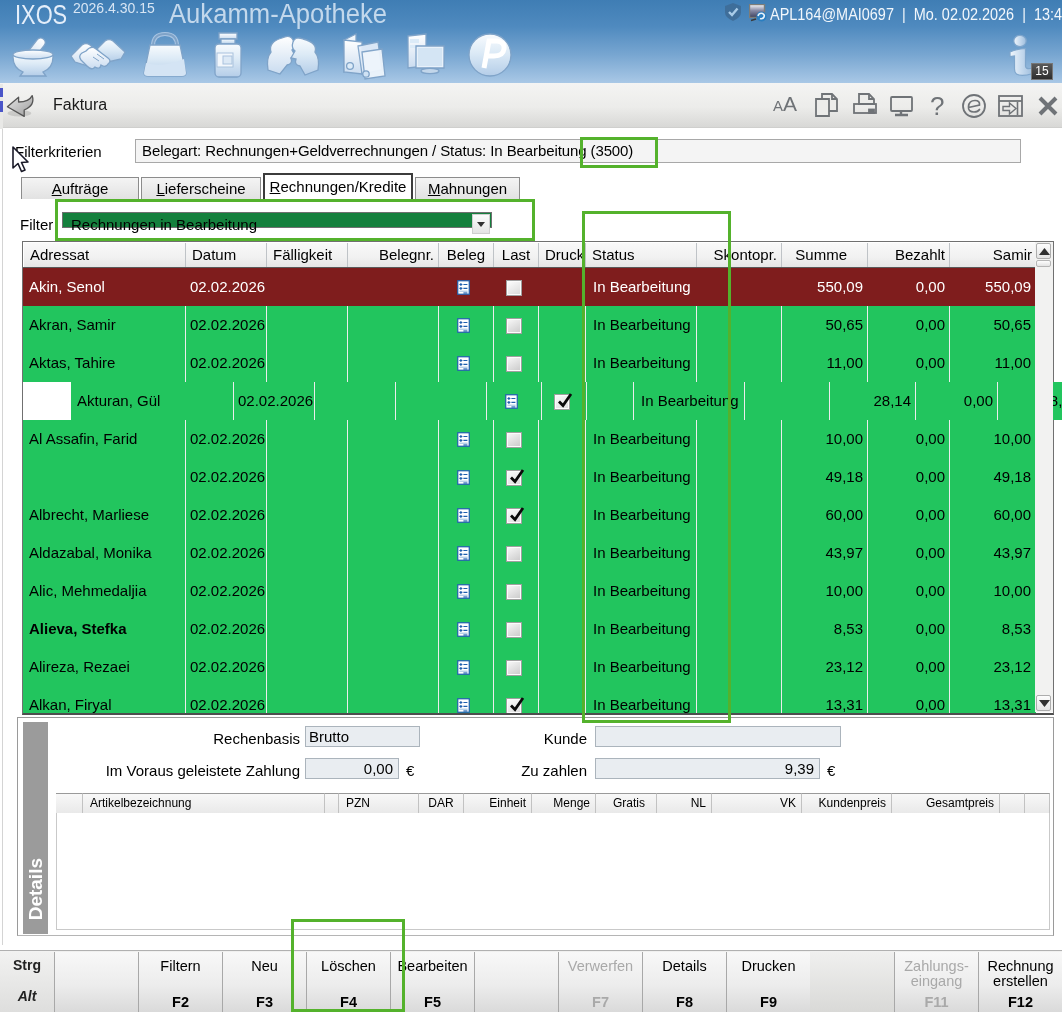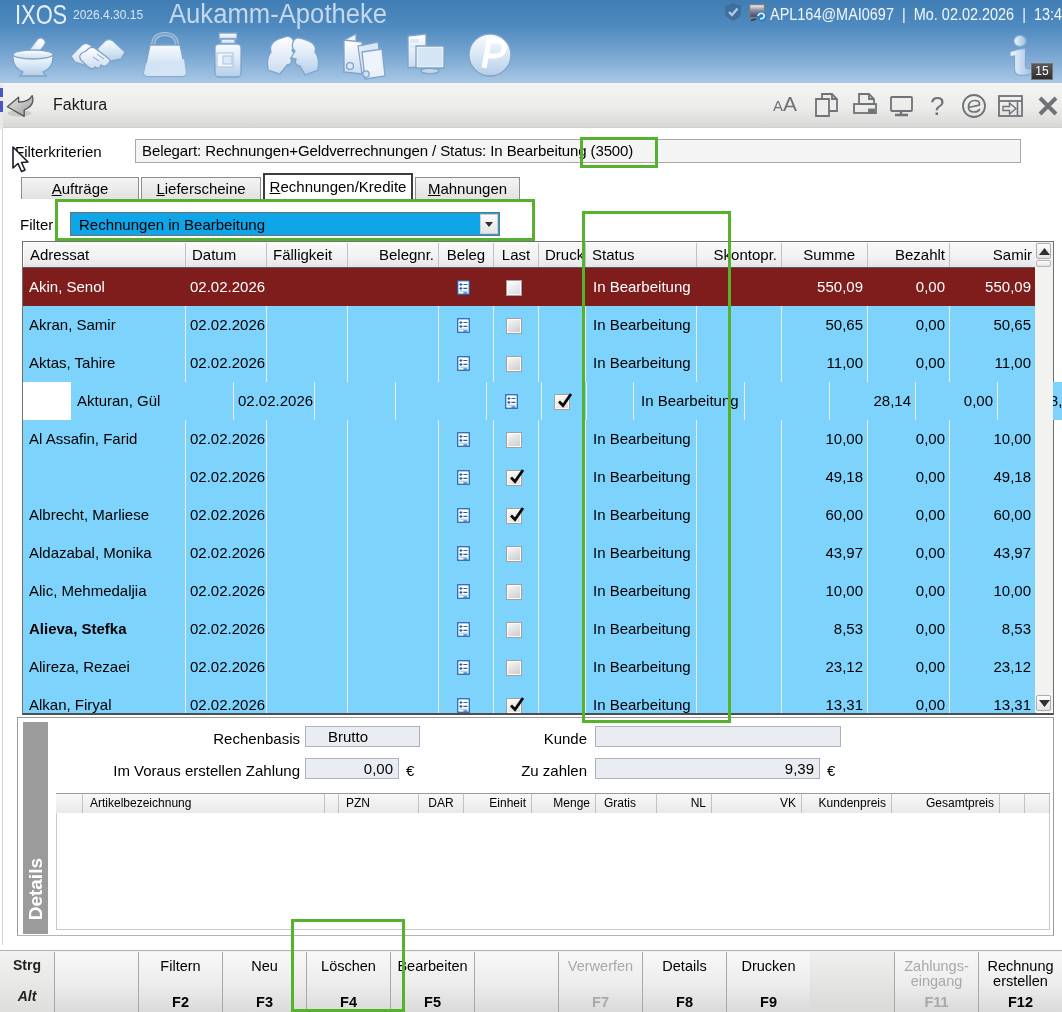--- a/index.html
+++ b/index.html
@@ -4,21 +4,21 @@
 <style>
   * { margin:0; padding:0; box-sizing:border-box; }
   html,body { width:1062px; height:1012px; overflow:hidden; }
   body { position:relative; background:#fff; font-family:"Liberation Sans",sans-serif; }
   .abs { position:absolute; }
 
   
   #hdr { left:0; top:0; width:1062px; height:83px;
     background:linear-gradient(to bottom,#3f7db4 0%,#4f8abf 32%,#78a6d1 66%,#a9c8e6 100%); }
   #hdr .ixos { left:15px; top:-1px; color:#e4eefa; font-size:28px; transform:scale(0.78,1); transform-origin:0 0; }
-  #hdr .ver  { left:73px; top:8px; color:#d7e5f4; font-size:12px; }
+  #hdr .ver  { left:73px; top:0; color:#d7e5f4; font-size:14px; }
   #hdr .apo  { left:169px; top:-1px; color:#c3d8ec; font-size:27px; transform:scale(0.95,1); transform-origin:0 0; }
   #hdr .who  { left:770px; top:5px; color:#f2f7fc; font-size:17px; white-space:nowrap; transform:scale(0.85,1); transform-origin:0 0; }
 
   
   #tbar { left:0; top:83px; width:1062px; height:45px;
     background:linear-gradient(to bottom,#f4f4f3 0%,#ececea 55%,#d8d8d6 100%);
     border-bottom:1px solid #cfcfcd; }
   #tbar .title { left:53px; top:13px; font-size:16px; color:#1a1a1a; }
 
   
@@ -26,31 +26,31 @@
   #fbox { left:135px; top:139px; width:886px; height:24px; background:#f4f4f4; border:1px solid #a8a8a8; font-size:15px; color:#000; line-height:22px; padding-left:6px; letter-spacing:-0.1px; }
 
   
   .tab { top:177px; height:22px; background:linear-gradient(to bottom,#f4f4f4,#e2e2e2);
      border:1px solid #8c8c8c; border-bottom:none; font-size:15px; color:#000; text-align:center; line-height:21px; }
   .tab.active { top:173px; height:27px; background:#fff; border:2px solid #3c3c3c; border-bottom:none; line-height:24px; }
   .tab u { text-decoration:underline; }
 
   
   #flabel { left:20px; top:216px; font-size:15px; }
-  #combo { left:70px; top:212px; width:430px; height:24px; background:#0ea5e9; border:1px solid #707070; }
+  #combo { left:62px; top:212px; width:430px; height:16px; background:#15803d; border:1px solid #707070; }
   #combo .txt { left:8px; top:3px; font-size:15px; }
   #combo .btn { right:1px; top:1px; width:18px; height:20px; background:linear-gradient(to bottom,#fbfbfb,#e4e4e4); border:1px solid #cfcfcf; }
   #combo .arr { right:6px; top:9px; width:0; height:0; border-left:4px solid transparent; border-right:4px solid transparent; border-top:5px solid #303030; }
 
   
   #tbl { left:22px; top:241px; width:1032px; height:474px; border:1px solid #707070; border-bottom:2px solid #4e4e4e; background:#fff; }
   .hc { top:1px; height:24px; background:linear-gradient(to bottom,#f9f9f9 0%,#f1f1f1 60%,#e6e6e6 100%);
         border-right:1px solid #bfc3c7; font-size:15px; color:#000; line-height:24px; }
   #hdrline { left:0; top:25px; width:1013px; height:1px; background:#5a5a5a; }
-  .row { left:0; width:1013px; height:38px; background:#7dd3fc; }
+  .row { left:0; width:1013px; height:38px; background:#22c55e; }
   .row.sel { background:#7f1d1d; color:#fff; }
   .cell { position:absolute; top:0; height:38px; line-height:38px; font-size:15px; white-space:nowrap; }
   .vsep { position:absolute; top:0; width:1px; height:38px; background:#ececec; }
   .num { text-align:right; }
 
   
   .beleg { position:absolute; left:434px; top:12px; }
   
   .cb { position:absolute; left:483px; top:12px; width:16px; height:16px; border:1px solid #a0a0a0;
         box-shadow:inset 0 0 0 1px #fcfcfc; background:linear-gradient(150deg,#fafafa,#c9c9c9); }
@@ -256,21 +256,21 @@
   <div id="hcells">
       <div class="abs hc" style="left:1px; width:162px;padding-left:6px;">Adressat</div>
       <div class="abs hc" style="left:163px; width:81px;padding-left:6px;">Datum</div>
       <div class="abs hc" style="left:244px; width:81px;padding-left:6px;">Fälligkeit</div>
       <div class="abs hc" style="left:325px; width:91px;text-align:right; padding-right:4px;">Belegnr.</div>
       <div class="abs hc" style="left:416px; width:55px;text-align:center;">Beleg</div>
       <div class="abs hc" style="left:471px; width:45px;text-align:center;">Last</div>
       <div class="abs hc" style="left:516px; width:47px;padding-left:6px;">Druck</div>
       <div class="abs hc" style="left:563px; width:111px;padding-left:6px;">Status</div>
       <div class="abs hc" style="left:674px; width:85px;text-align:right; padding-right:4px;">Skontopr.</div>
-      <div class="abs hc" style="left:759px; width:86px;text-align:right; padding-right:12px;">Summe</div>
+      <div class="abs hc" style="left:759px; width:86px;text-align:right; padding-right:20px;">Summe</div>
       <div class="abs hc" style="left:845px; width:82px;text-align:right; padding-right:4px;">Bezahlt</div>
       <div class="abs hc" style="left:927px; width:87px;text-align:right; padding-right:4px;">Samir</div>
     </div>
   <div id="hdrline" class="abs"></div>
   <div id="rows">
       <div class="abs row sel" style="top:26px; height:38px; overflow:hidden;">
         <div class="cell" style="left:6px;">Akin, Senol</div>
         <div class="cell" style="left:167px;">02.02.2026</div>
         <svg class="beleg" width="13" height="15" viewBox="0 0 13 15">
           <rect x="0.75" y="0.75" width="11.5" height="13.5" fill="#fff" stroke="#1f5fae" stroke-width="1.2"></rect>
@@ -610,39 +610,39 @@
       <path d="M0 0 L11 0 L5.5 7 Z" fill="#303030"></path>
     </svg>
   </div>
 
 <div id="dpanel" class="abs">
   <div id="dstrip" class="abs">
       <span>Details</span>
     </div>
 </div>
 <div class="dlabel abs" style="left:100px; top:730px; width:200px;">Rechenbasis</div>
-<div class="dinput abs" style="left:305px; top:726px; width:115px; padding-left:22px;">Brutto</div>
+<div class="dinput abs" style="left:305px; top:726px; width:115px; padding-left:3px;">Brutto</div>
 <div class="dlabel abs" style="left:387px; top:730px; width:200px;">Kunde</div>
 <div class="dinput abs" style="left:595px; top:726px; width:246px;"></div>
-<div class="dlabel abs" style="left:100px; top:762px; width:200px;">Im Voraus erstellen Zahlung</div>
+<div class="dlabel abs" style="left:100px; top:762px; width:200px;">Im Voraus geleistete Zahlung</div>
 <div class="dinput abs" style="left:305px; top:758px; width:94px; text-align:right; padding-right:5px;">0,00</div>
 <div class="dlabel abs" style="left:406px; top:762px; width:20px; text-align:left;">€</div>
 <div class="dlabel abs" style="left:387px; top:762px; width:200px;">Zu zahlen</div>
 <div class="dinput abs" style="left:595px; top:758px; width:225px; text-align:right; padding-right:5px;">9,39</div>
 <div class="dlabel abs" style="left:827px; top:762px; width:20px; text-align:left;">€</div>
 <div id="itblhdr">
     <div class="abs" style="left:0; top:793px;">
       <div class="ihc" style="left:56px; width:27px;padding-left:7px;"></div>
       <div class="ihc" style="left:83px; width:242px;padding-left:7px;">Artikelbezeichnung</div>
       <div class="ihc" style="left:325px; width:14px;padding-left:7px;"></div>
       <div class="ihc" style="left:339px; width:80px;padding-left:7px;">PZN</div>
       <div class="ihc" style="left:419px; width:45px;text-align:center;">DAR</div>
       <div class="ihc" style="left:464px; width:68px;text-align:right; padding-right:5px;">Einheit</div>
       <div class="ihc" style="left:532px; width:64px;text-align:right; padding-right:5px;">Menge</div>
-      <div class="ihc" style="left:596px; width:61px;text-align:right; padding-right:20px;">Gratis</div>
+      <div class="ihc" style="left:596px; width:61px;text-align:right; padding-right:11px;">Gratis</div>
       <div class="ihc" style="left:657px; width:55px;text-align:right; padding-right:5px;">NL</div>
       <div class="ihc" style="left:712px; width:90px;text-align:right; padding-right:5px;">VK</div>
       <div class="ihc" style="left:802px; width:90px;text-align:right; padding-right:5px;">Kundenpreis</div>
       <div class="ihc" style="left:892px; width:108px;text-align:right; padding-right:5px;">Gesamtpreis</div>
       <div class="ihc" style="left:1000px; width:25px;padding-left:7px;"></div>
       <div class="ihc" style="left:1025px; width:25px;padding-left:7px;"></div>
     </div>
     <div class="abs" style="left:56px; top:813px; width:994px; height:117px; border:1px solid #c9c9c9; border-top:none;"></div>
   </div>
 

